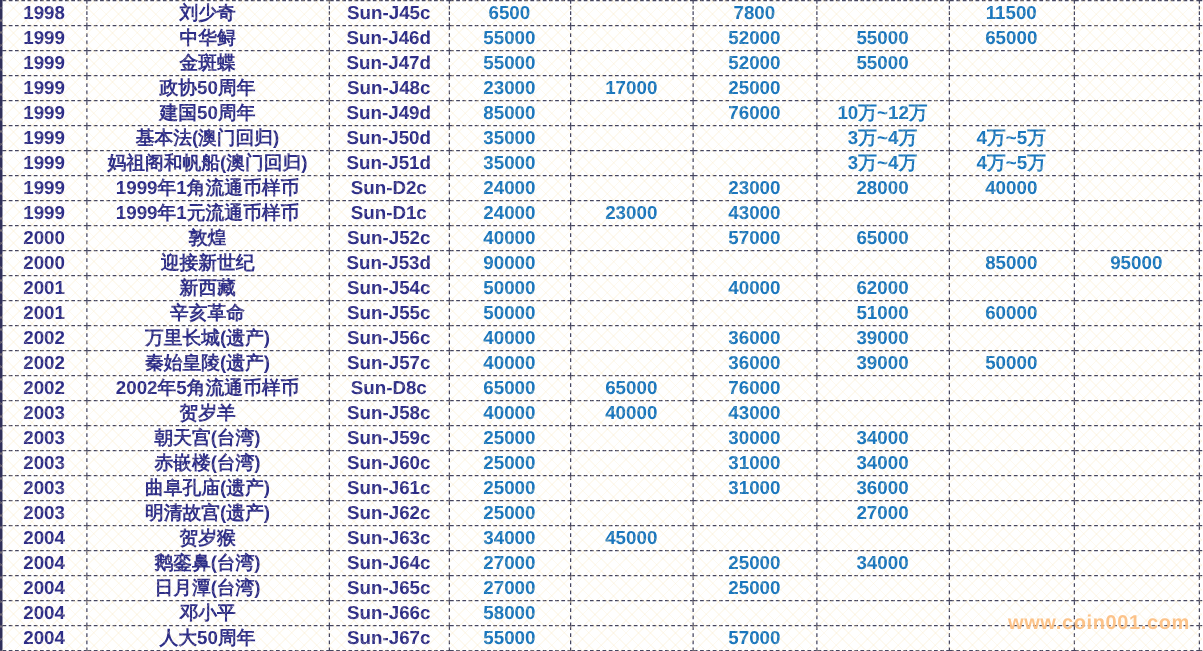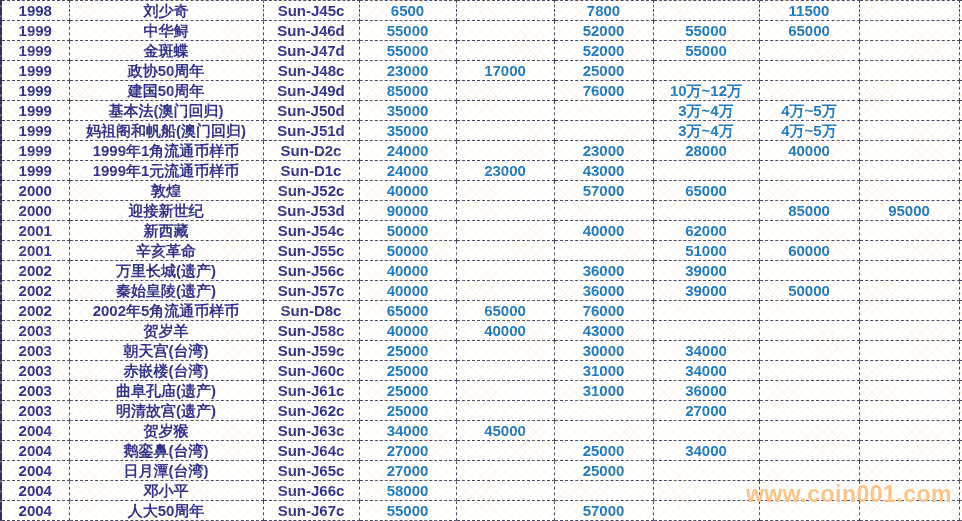--- a/index.html
+++ b/index.html
@@ -42,21 +42,21 @@
     background:#ffffff;
   }
   td.lab  { background:#c9c9e9; color:#2d2d87; }
   td.name { text-align:left; padding-left:9px; }
   td.num  { color:#1a76bd; }
   td.sliver { border-right:none; }
 
   .wm {
     position:absolute;
     right:10px; bottom:13px;
-    font-size:23px;
+    font-size:16px;
     font-weight:bold;
     letter-spacing:0.5px;
     color:#fcc084;
     opacity:.95;
     z-index:6;
     pointer-events:none;
     text-align:center;
   }
 </style>
 </head>

